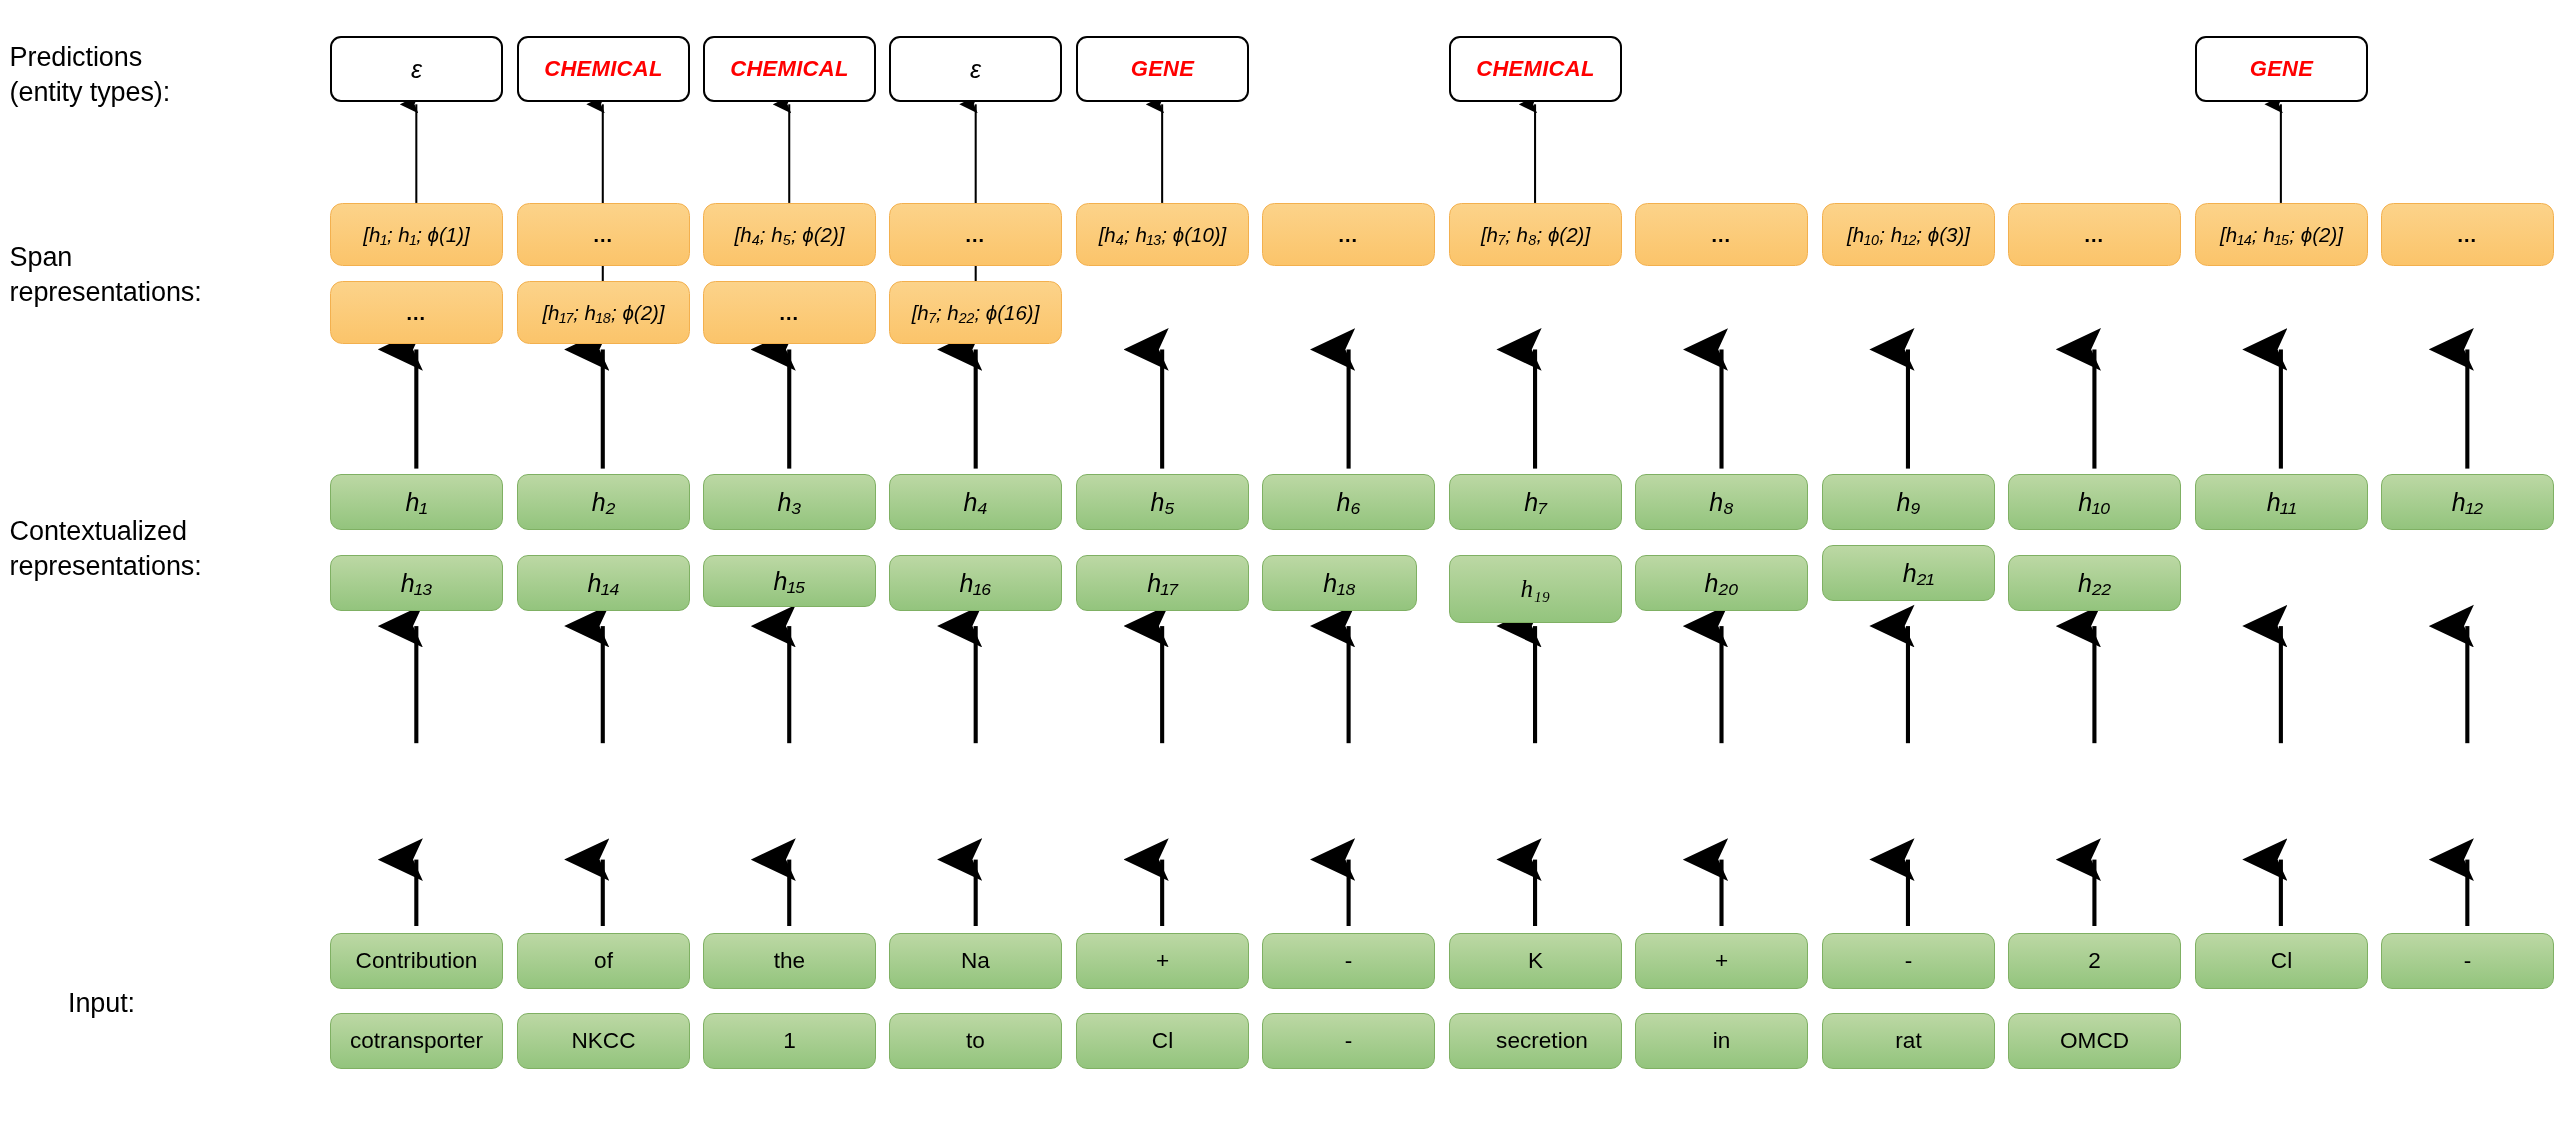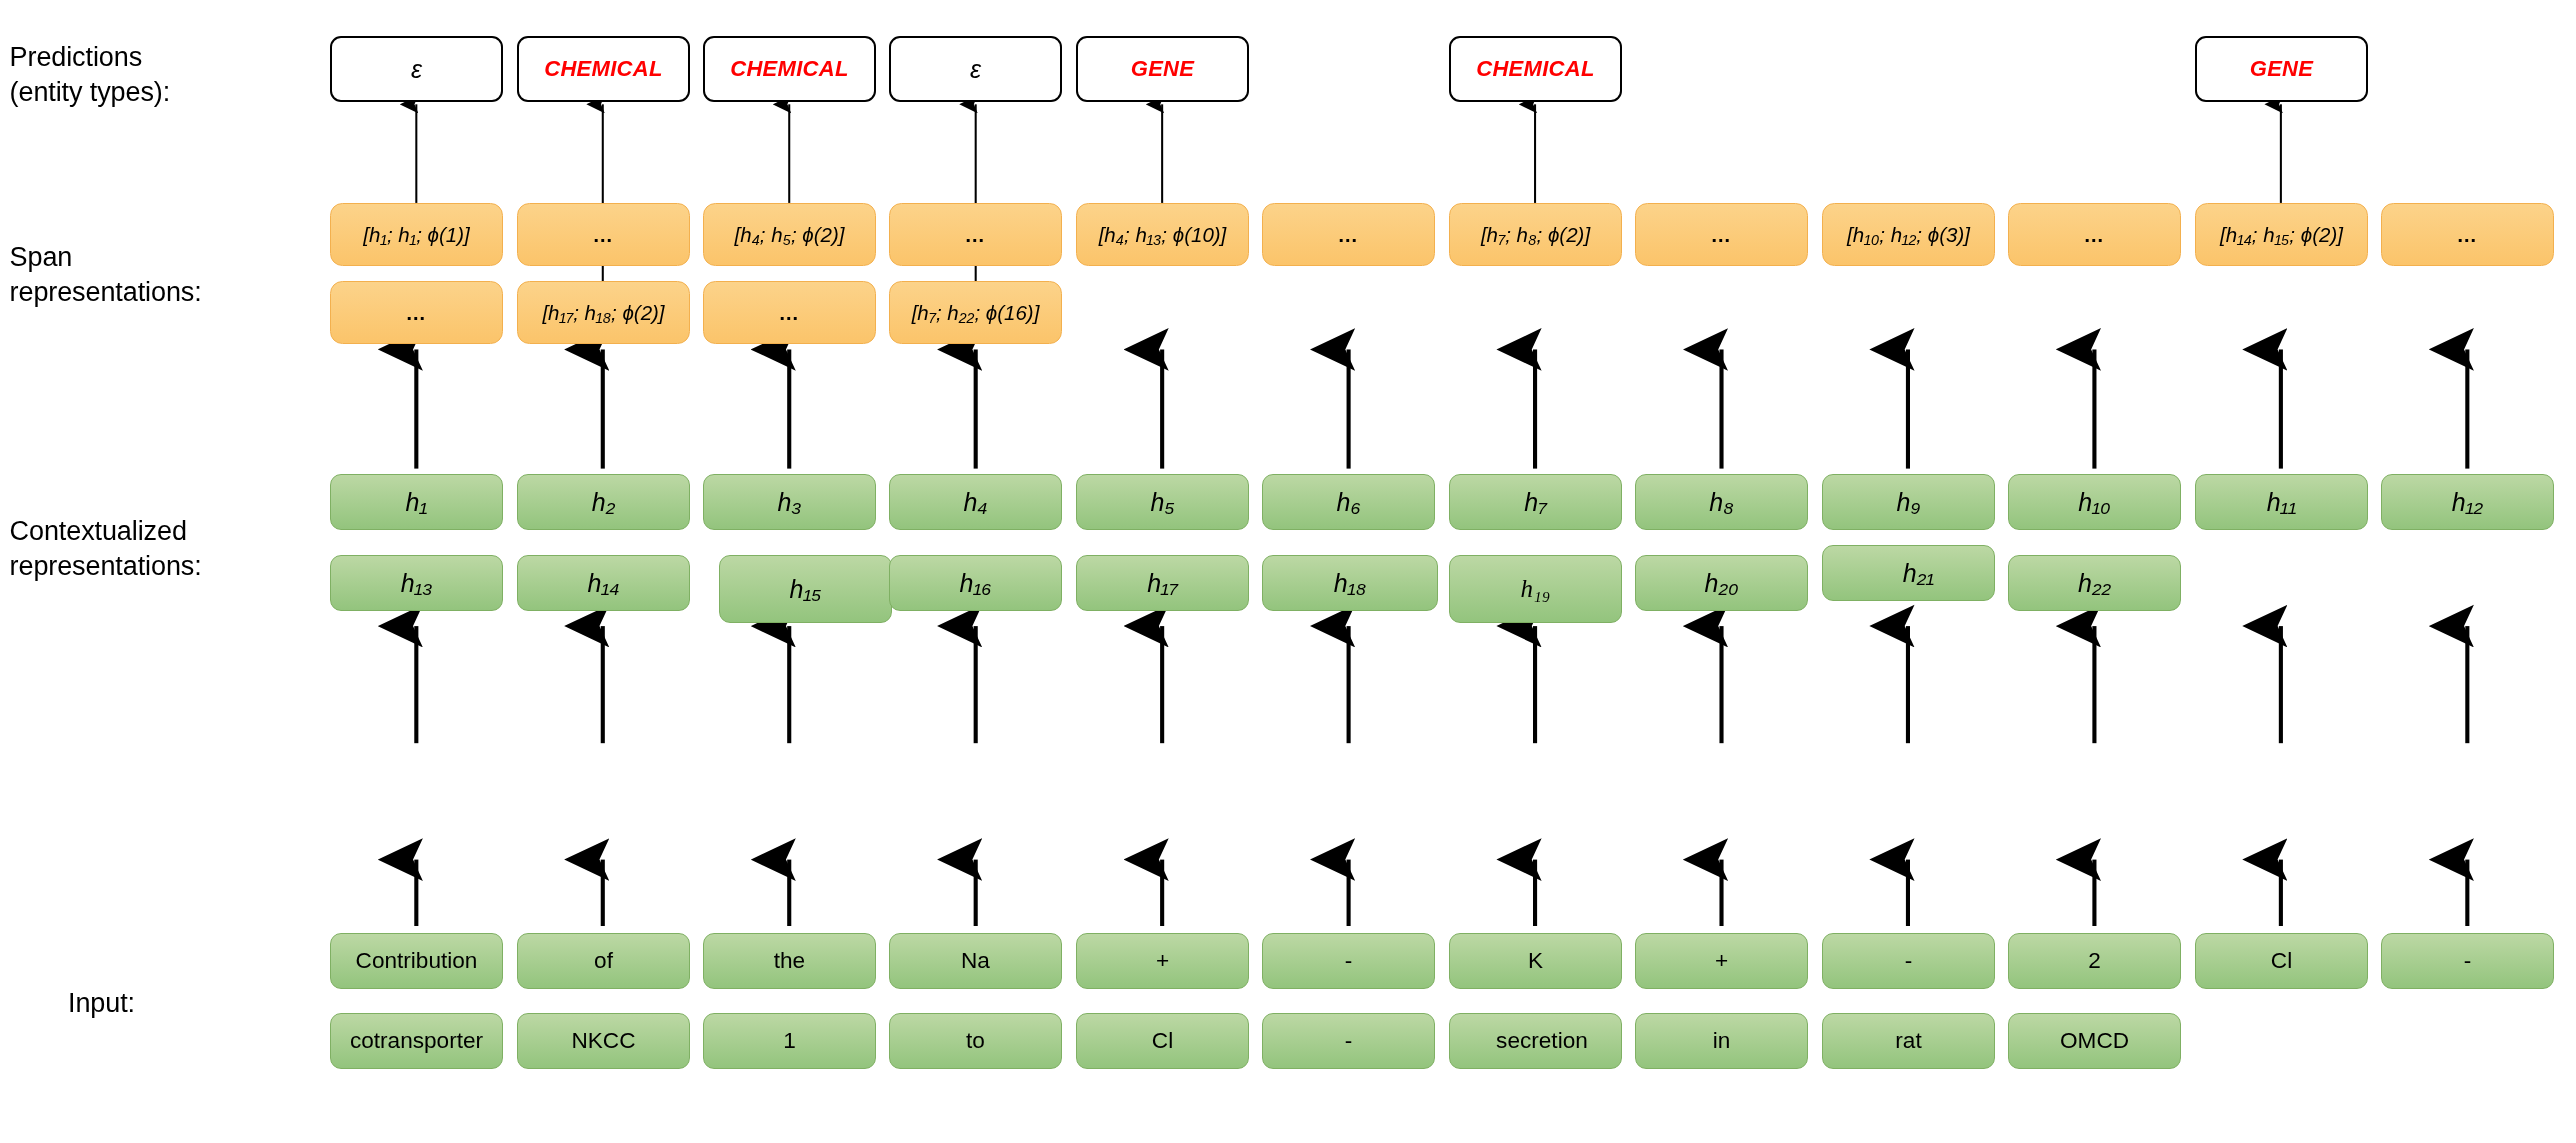--- a/index.html
+++ b/index.html
@@ -283,30 +283,30 @@
         <span>h₁₂</span>
       </div>
     </div>
   <div id="row-ctx-2">
       <div class="chip green-box h" style="left: 330px; top: 555px; width: 173px; height: 56px;">
         <span>h₁₃</span>
       </div>
       <div class="chip green-box h" style="left: 517px; top: 555px; width: 173px; height: 56px;">
         <span>h₁₄</span>
       </div>
-      <div class="chip green-box h" style="left: 719px; top: 555px; width: 173px; height: 68px;">
+      <div class="chip green-box h" style="left: 703px; top: 555px; width: 173px; height: 52px;">
         <span>h₁₅</span>
       </div>
       <div class="chip green-box h" style="left: 889px; top: 555px; width: 173px; height: 56px;">
         <span>h₁₆</span>
       </div>
       <div class="chip green-box h" style="left: 1076px; top: 555px; width: 173px; height: 56px;">
         <span>h₁₇</span>
       </div>
-      <div class="chip green-box h" style="left: 1262px; top: 555px; width: 176px; height: 56px;">
+      <div class="chip green-box h" style="left: 1262px; top: 555px; width: 155px; height: 56px;">
         <span>h₁₈</span>
       </div>
       <div class="chip green-box h" style="left: 1449px; top: 555px; width: 173px; height: 68px; font-family: Liberation Serif, serif;">
         <span>h₁₉</span>
       </div>
       <div class="chip green-box h" style="left: 1635px; top: 555px; width: 173px; height: 56px;">
         <span>h₂₀</span>
       </div>
       <div class="chip green-box h" style="left: 1822px; top: 545px; width: 173px; height: 56px; padding-left: 20px;">
         <span>h₂₁</span>

